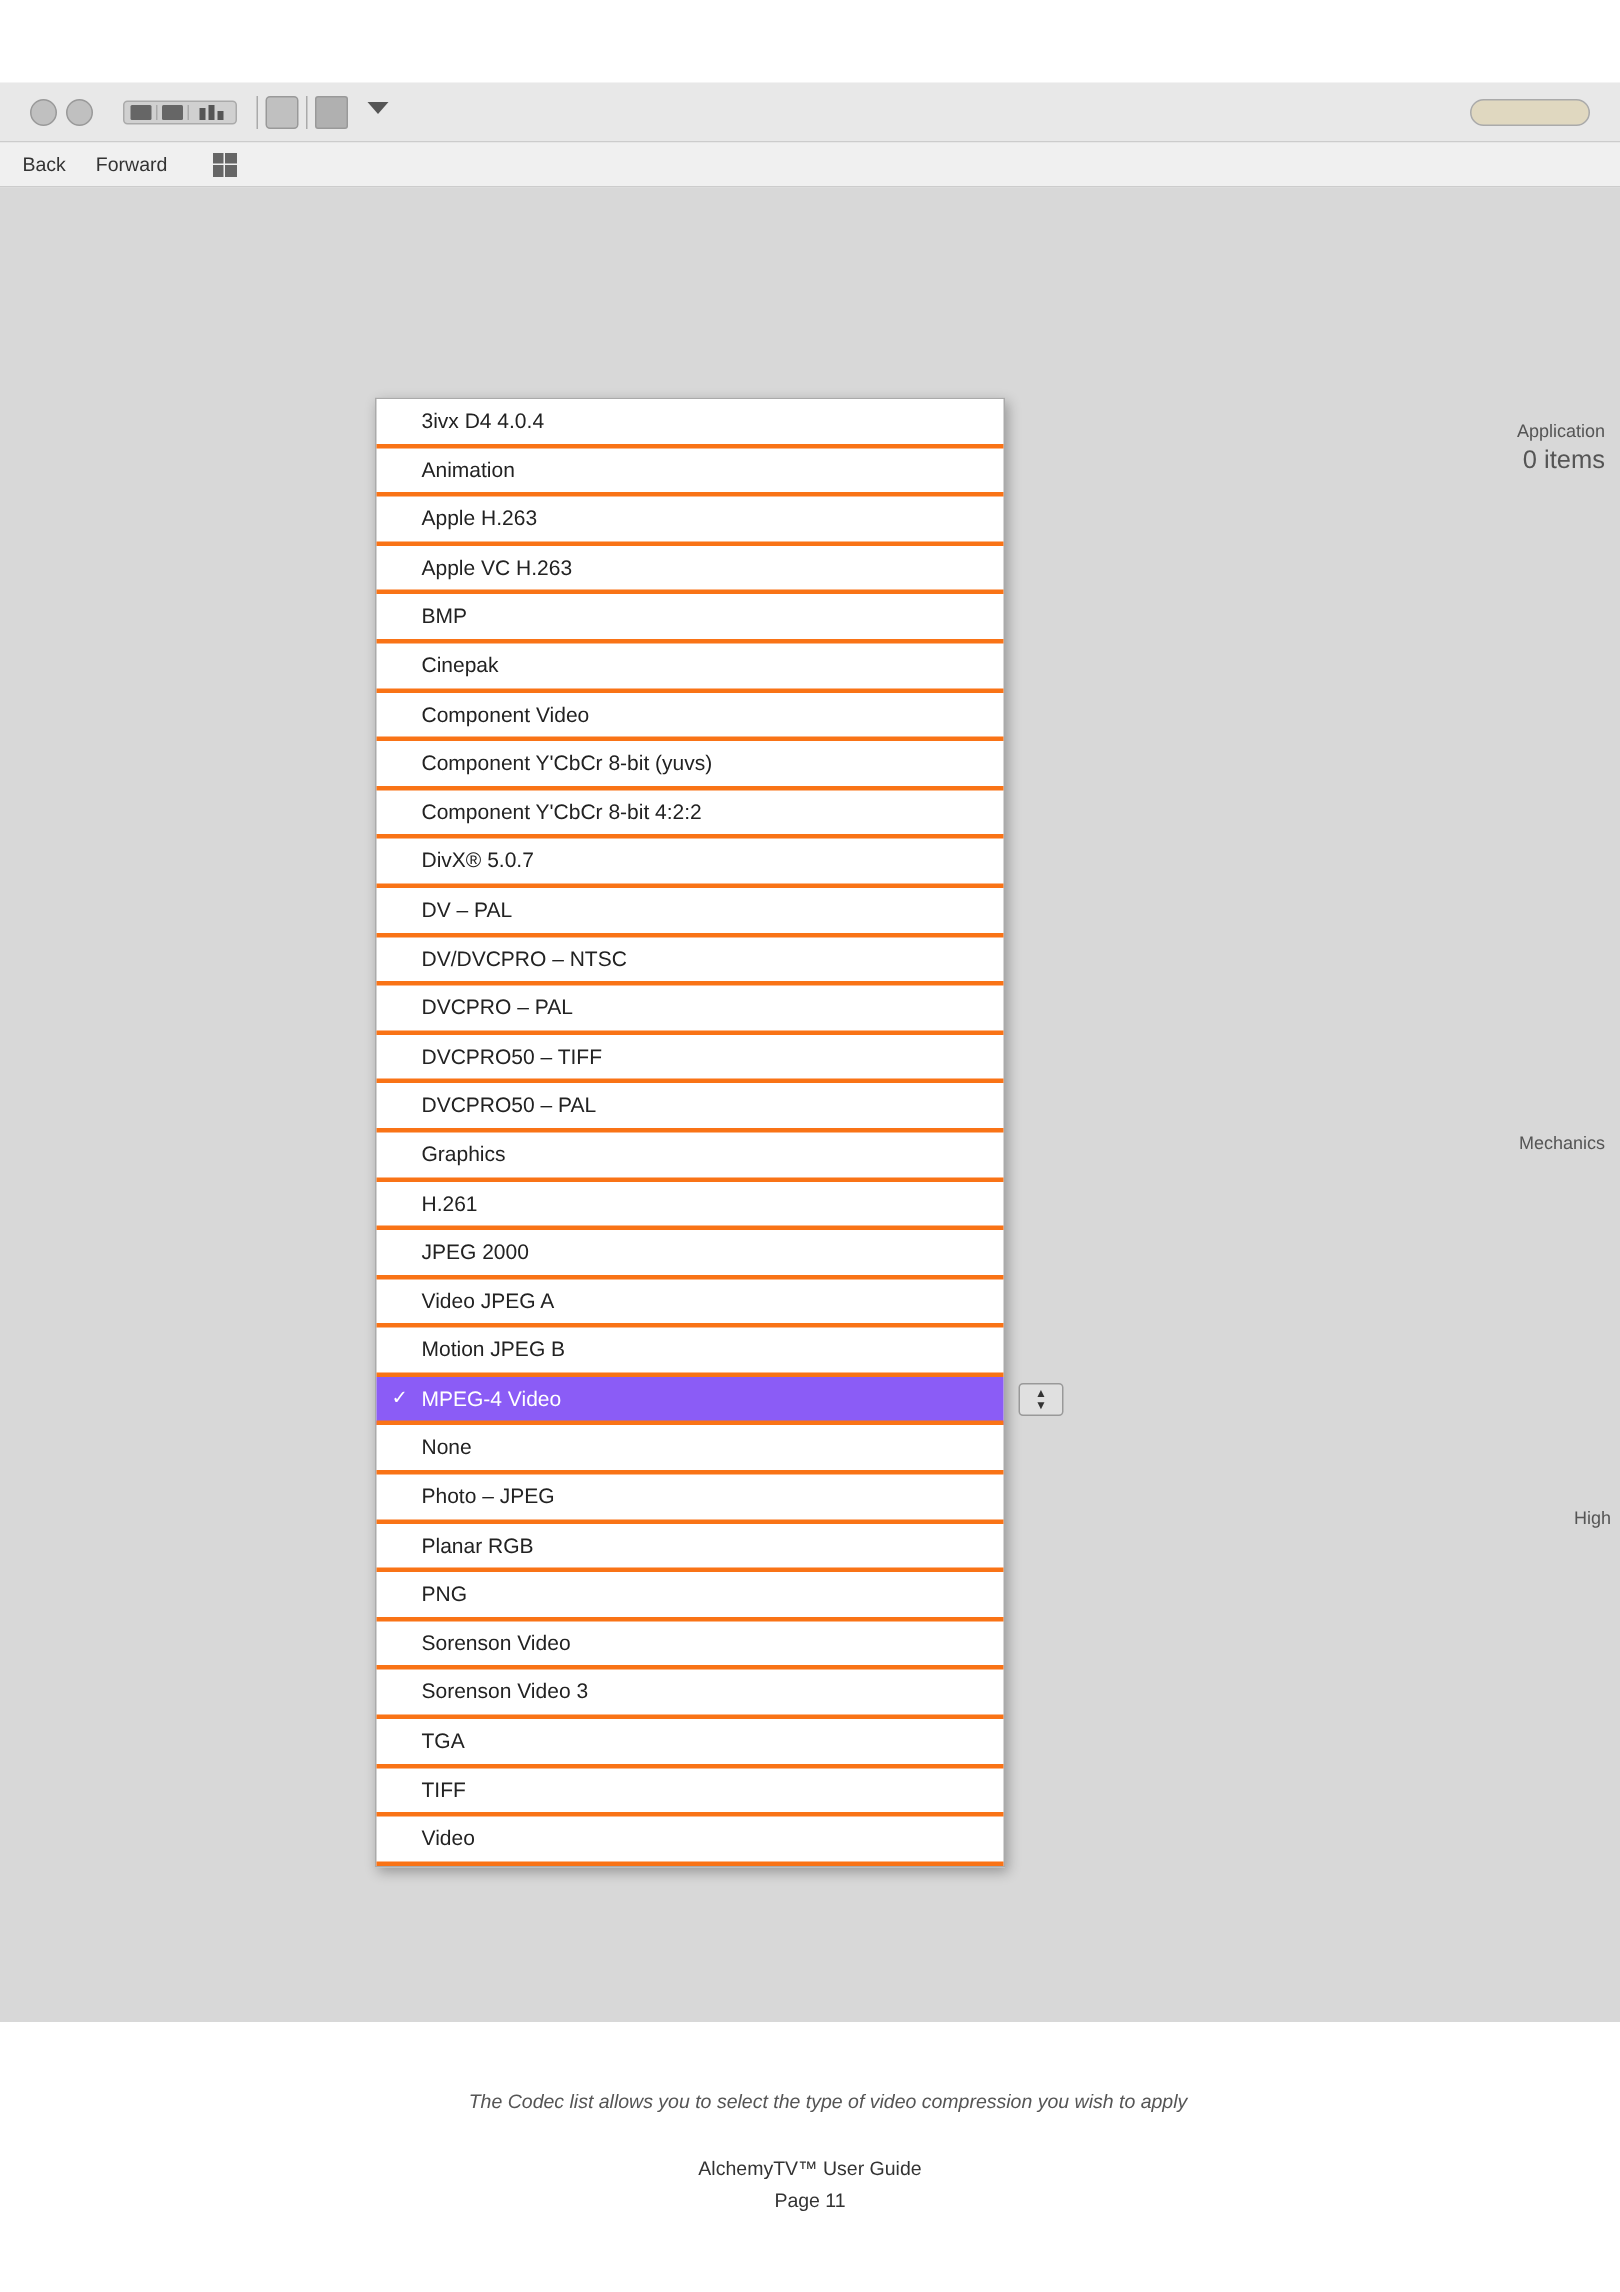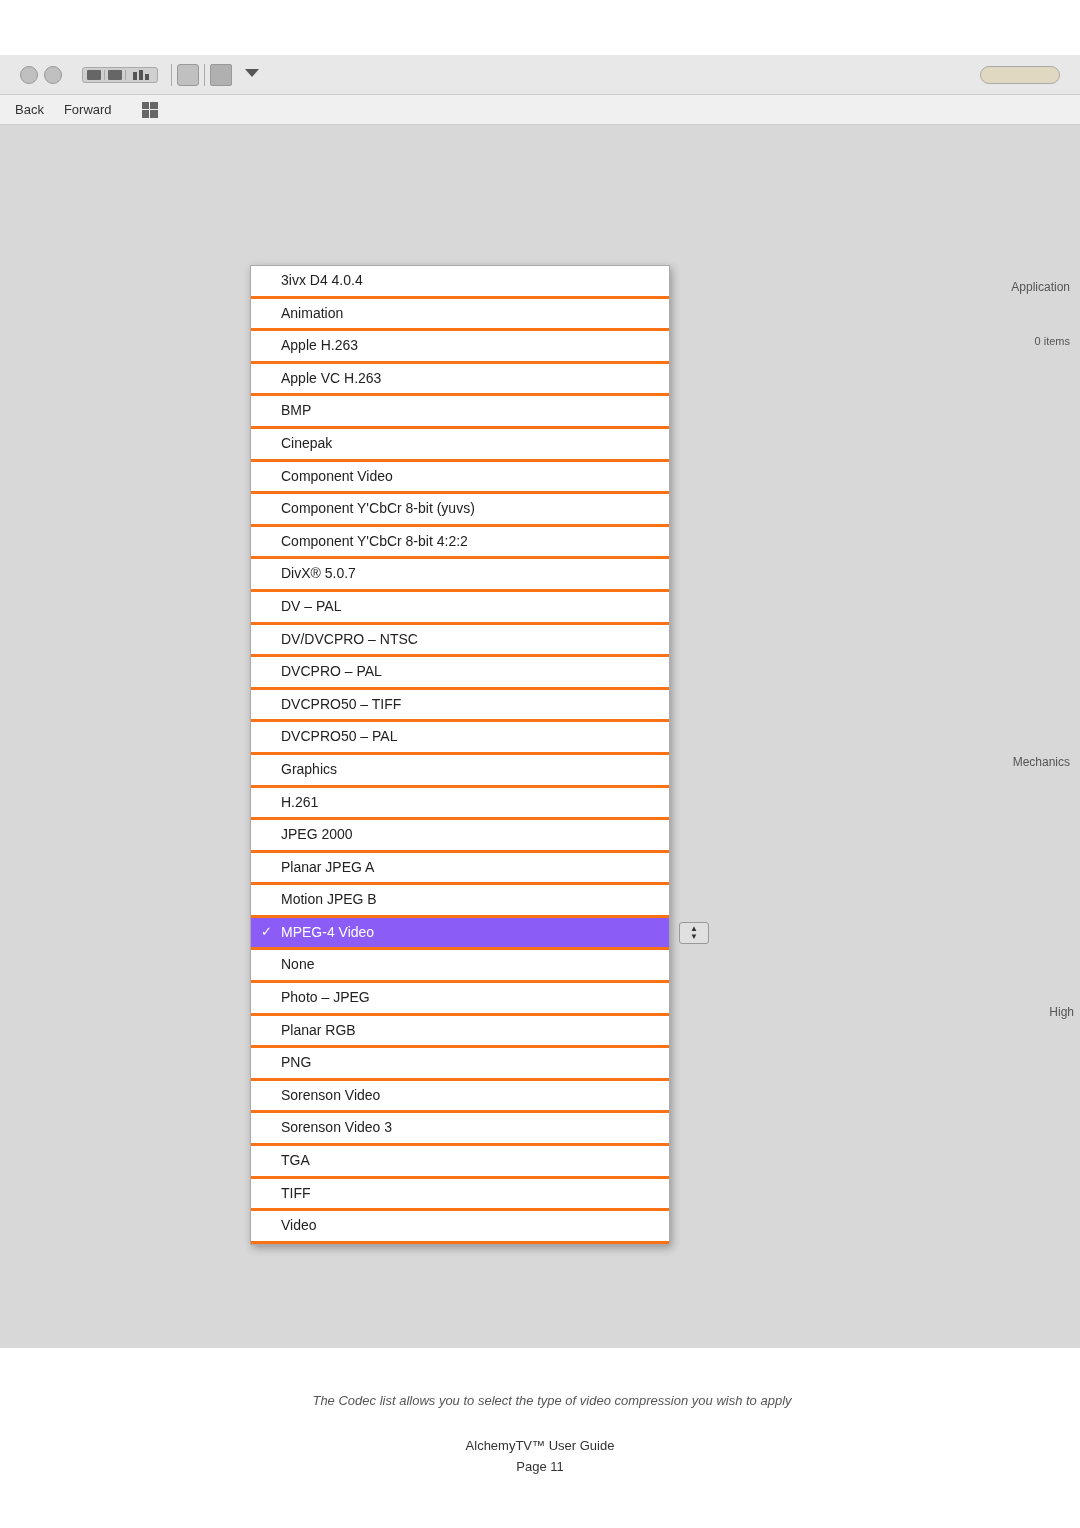--- a/index.html
+++ b/index.html
@@ -110,23 +110,22 @@
       top: 155px;
       right: 10px;
       font-size: 12px;
       color: #555;
     }
 
     .right-panel-items {
       position: absolute;
       top: 172px;
       right: 10px;
-      font-size: 11px;
-      color: #555;
-      margin-top: 38px;
+      font-size: 17px;
+      color: #555;
     }
 
     
     .mechanics-label {
       position: absolute;
       top: 630px;
       right: 10px;
       font-size: 12px;
       color: #555;
     }
@@ -315,21 +314,21 @@
       <div class="menu-item">Component Y'CbCr 8-bit 4:2:2</div>
       <div class="menu-item">DivX® 5.0.7</div>
       <div class="menu-item">DV – PAL</div>
       <div class="menu-item">DV/DVCPRO – NTSC</div>
       <div class="menu-item">DVCPRO – PAL</div>
       <div class="menu-item">DVCPRO50 – TIFF</div>
       <div class="menu-item">DVCPRO50 – PAL</div>
       <div class="menu-item">Graphics</div>
       <div class="menu-item">H.261</div>
       <div class="menu-item">JPEG 2000</div>
-      <div class="menu-item">Planar JPEG A</div>
+      <div class="menu-item">Video JPEG A</div>
       <div class="menu-item">Motion JPEG B</div>
       <div class="menu-item selected">MPEG-4 Video<div class="stepper">
           <div class="stepper-arrow-up">▲</div>
           <div class="stepper-arrow-down">▼</div>
         </div></div>
       <div class="menu-item">None</div>
       <div class="menu-item">Photo – JPEG</div>
       <div class="menu-item">Planar RGB</div>
       <div class="menu-item">PNG</div>
       <div class="menu-item">Sorenson Video</div>

